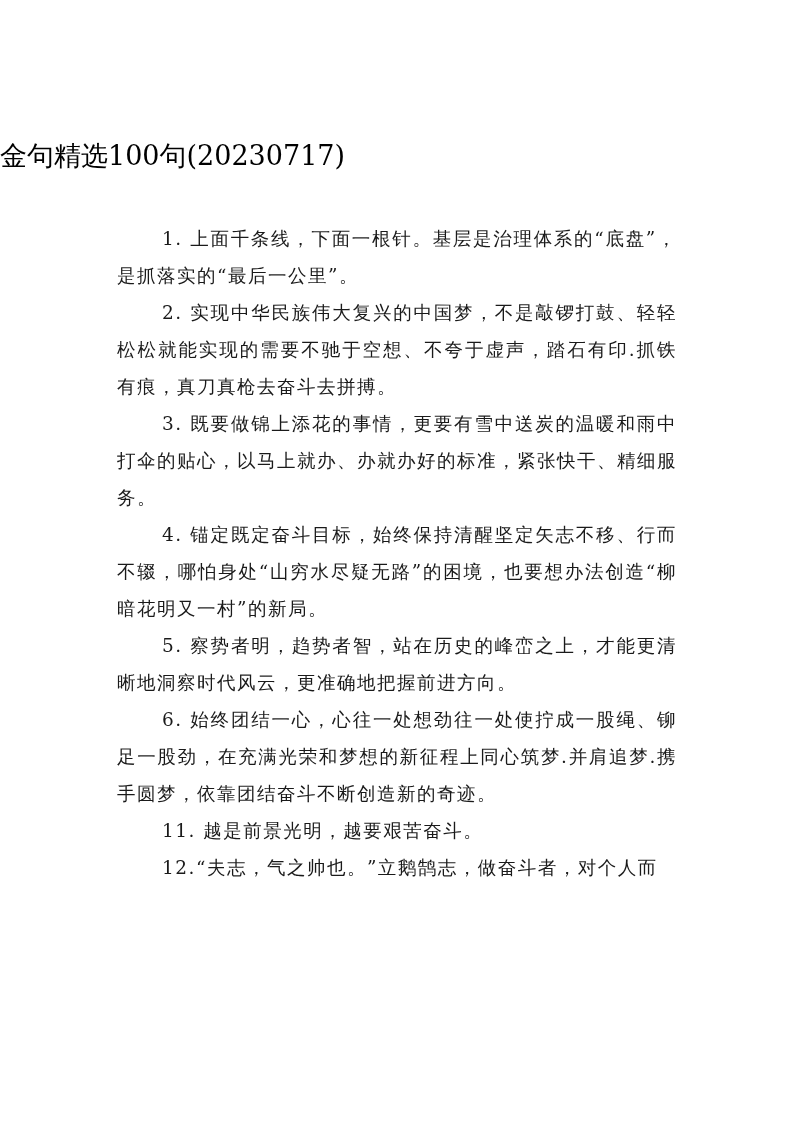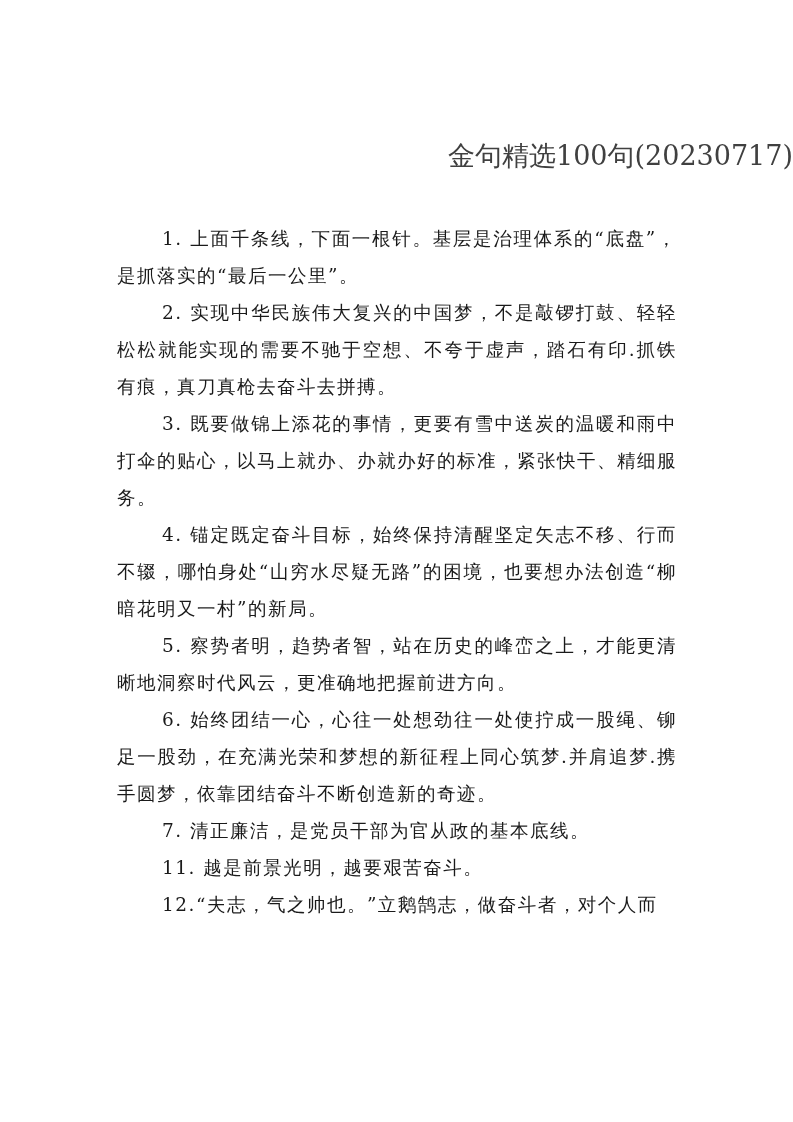--- a/index.html
+++ b/index.html
@@ -1,38 +1,37 @@
 <!DOCTYPE html>
 <html><head>
 <meta charset="utf-8">
 <style>
   html, body { margin: 0; padding: 0; background: #ffffff; }
   body { width: 793px; height: 1122px; position: relative; overflow: hidden; }
   .page { position: absolute; left: 0; top: 0; width: 793px; height: 1122px; background: #fff; }
   .title {
     position: absolute; left: 0; top: 136px; width: 793px;
-    text-align: right; font-family: "DejaVu Serif", "Liberation Serif", serif;
-    font-size: 27px; color: #404040; letter-spacing: 0px; line-height: 40px;
+    text-align: left; font-family: "DejaVu Serif", "Liberation Serif", serif;
+    font-size: 27px; color: #000000; letter-spacing: 0px; line-height: 40px;
   }
   .body {
     position: absolute; left: 117px; top: 220px; width: 560px;
     font-family: "DejaVu Serif", "Liberation Serif", serif;
     font-size: 18.5px; color: #1a1a1a; line-height: 37px;
   }
   .para { margin: 0; text-indent: 45px; text-align: justify; letter-spacing: 1.5px; }
 </style>
 </head>
 <body>
 
 <div class="page">
   <div class="title">金句精选100句(20230717)</div>
   <div class="body">
     <p class="para">1. 上面千条线，下面一根针。基层是治理体系的“底盘”，是抓落实的“最后一公里”。</p>
     <p class="para">2. 实现中华民族伟大复兴的中国梦，不是敲锣打鼓、轻轻松松就能实现的需要不驰于空想、不夸于虚声，踏石有印.抓铁有痕，真刀真枪去奋斗去拼搏。</p>
     <p class="para">3. 既要做锦上添花的事情，更要有雪中送炭的温暖和雨中打伞的贴心，以马上就办、办就办好的标准，紧张快干、精细服务。</p>
     <p class="para">4. 锚定既定奋斗目标，始终保持清醒坚定矢志不移、行而不辍，哪怕身处“山穷水尽疑无路”的困境，也要想办法创造“柳暗花明又一村”的新局。</p>
     <p class="para">5. 察势者明，趋势者智，站在历史的峰峦之上，才能更清晰地洞察时代风云，更准确地把握前进方向。</p>
     <p class="para">6. 始终团结一心，心往一处想劲往一处使拧成一股绳、铆足一股劲，在充满光荣和梦想的新征程上同心筑梦.并肩追梦.携手圆梦，依靠团结奋斗不断创造新的奇迹。</p>
-    <p class="para">7. 清正廉洁，是党员干部为官从政的基本底线。</p>
     <p class="para">11. 越是前景光明，越要艰苦奋斗。</p>
     <p class="para">12.“夫志，气之帅也。”立鹅鹄志，做奋斗者，对个人而</p>
   </div>
 </div>
 
 </body></html>

